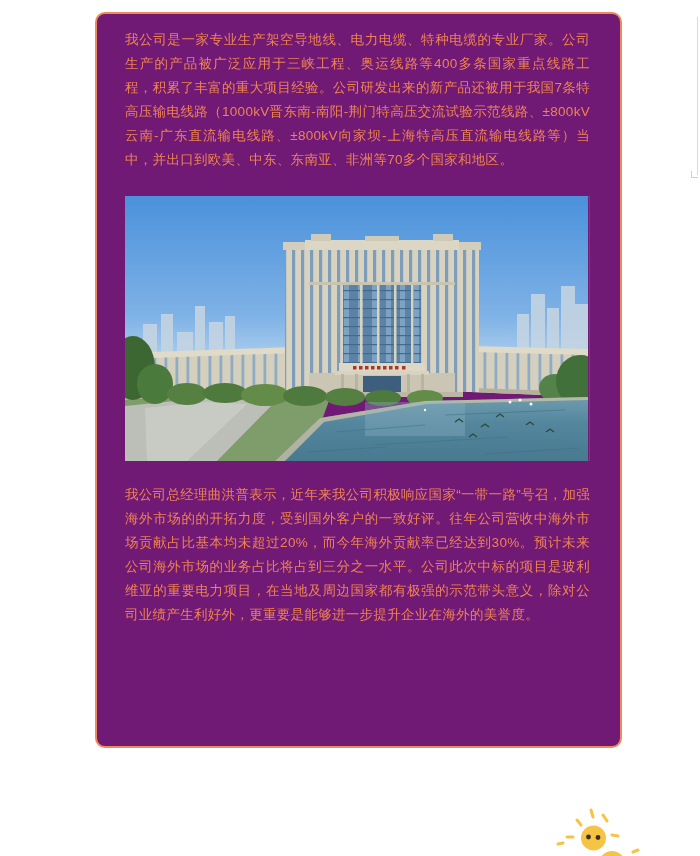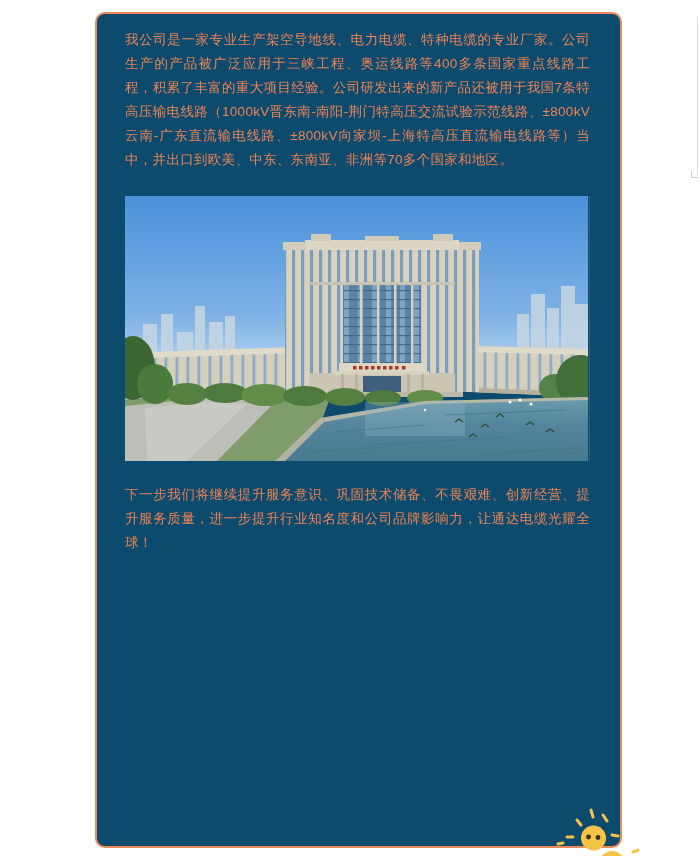--- a/index.html
+++ b/index.html
@@ -2,22 +2,22 @@
 <html><head>
 <meta charset="utf-8">
 <style>
   html,body{margin:0;padding:0;}
   body{
     width:700px;height:856px;position:relative;overflow:hidden;
     background:#ffffff;
     font-family:"Liberation Sans",sans-serif;
   }
   .article-card{
-    position:absolute;left:95px;top:12px;width:527px;height:836px;
-    box-sizing:border-box;background:#0c4a6e;
+    position:absolute;left:95px;top:12px;width:527px;height:736px;
+    box-sizing:border-box;background:#701a75;
     border:2px solid #ED8A5C;border-radius:10px;
     padding:14px 30px 30px 28px;
   }
   .para{
     margin:0 0 24px;color:#EF8351;
     font-size:13.5px;line-height:24px;letter-spacing:0.3px;
     text-align:justify;
   }
   .image-wrap{
     width:100%;height:265px;margin:0 0 22px;overflow:hidden;
@@ -179,22 +179,22 @@
       </g>
       <g fill="#FFFFFF">
         <circle cx="385" cy="206" r="1.5"></circle>
         <circle cx="395" cy="204" r="1.5"></circle>
         <circle cx="406" cy="208" r="1.5"></circle>
         <circle cx="300" cy="214" r="1.2"></circle>
       </g>
     </svg>
   </div>
 
-
-  <p class="para">下一步我们将继续提升服务意识、巩固技术储备、不畏艰难、创新经营、提升服务质量，进一步提升行业知名度和公司品牌影响力，让通达电缆光耀全球！</p>
+  <p class="para">我公司总经理曲洪普表示，近年来我公司积极响应国家“一带一路”号召，加强海外市场的的开拓力度，受到国外客户的一致好评。往年公司营收中海外市场贡献占比基本均未超过20%，而今年海外贡献率已经达到30%。预计未来公司海外市场的业务占比将占到三分之一水平。公司此次中标的项目是玻利维亚的重要电力项目，在当地及周边国家都有极强的示范带头意义，除对公司业绩产生利好外，更重要是能够进一步提升企业在海外的美誉度。</p>
+
 
 </div>
 
 <div class="edge-line"></div>
 <div class="edge-tick"></div>
 
 <div class="sun-decor">
   <svg viewBox="0 0 110 52" width="110" height="52">
     <g stroke="#F5C444" stroke-width="3" stroke-linecap="round">
       <line x1="15" y1="33" x2="21" y2="33"></line>

